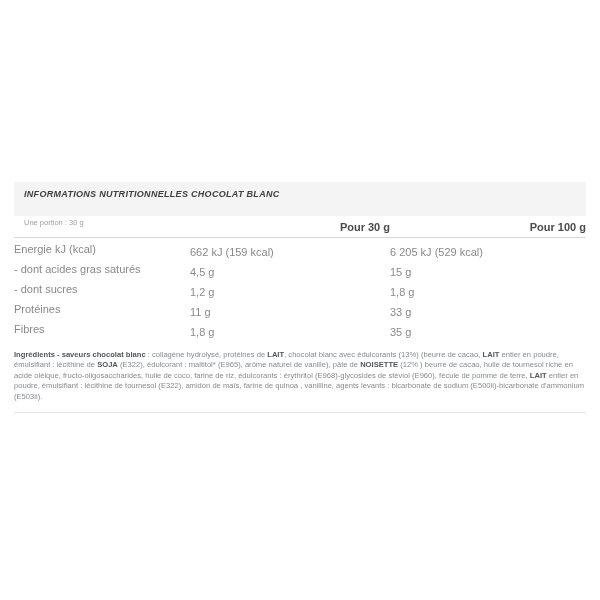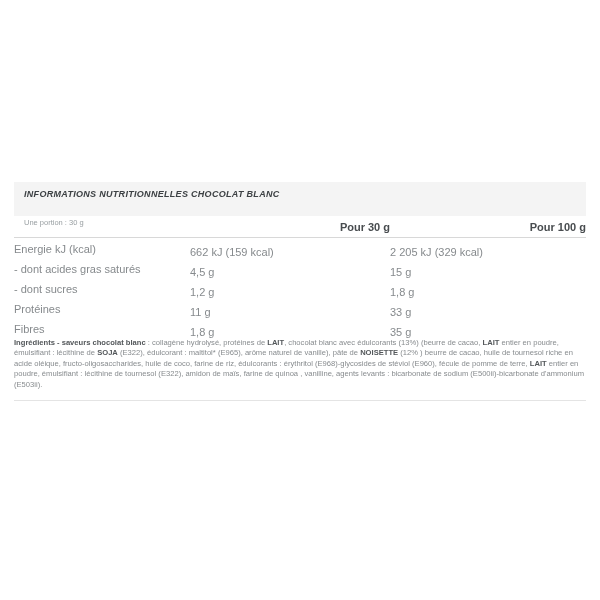--- a/index.html
+++ b/index.html
@@ -55,21 +55,21 @@
   }
   tbody td.lbl {
     text-align: left;
     padding: 5px 0 3px 0;
   }
   tbody td.val {
     text-align: left;
     padding: 8px 0 0 0;
   }
   .ingredients {
-    margin-top: 0;
+    margin-top: 12px;
     font-size: 7.6px;
     line-height: 10.4px;
     color: #878b8e;
     text-align: left;
   }
   .ingredients .b {
     font-weight: bold;
     color: #53575a;
   }
   .bottom-rule {
@@ -98,21 +98,21 @@
       <tr>
         <th></th>
         <th>Pour 30 g</th>
         <th>Pour 100 g</th>
       </tr>
     </thead>
     <tbody>
         <tr>
           <td class="lbl">Energie kJ (kcal)</td>
           <td class="val">662 kJ (159 kcal)</td>
-          <td class="val">2 205 kJ (329 kcal)</td>
+          <td class="val">6 205 kJ (529 kcal)</td>
         </tr>
         <tr>
           <td class="lbl">- dont acides gras saturés</td>
           <td class="val">4,5 g</td>
           <td class="val">15 g</td>
         </tr>
         <tr>
           <td class="lbl">- dont sucres</td>
           <td class="val">1,2 g</td>
           <td class="val">1,8 g</td>

